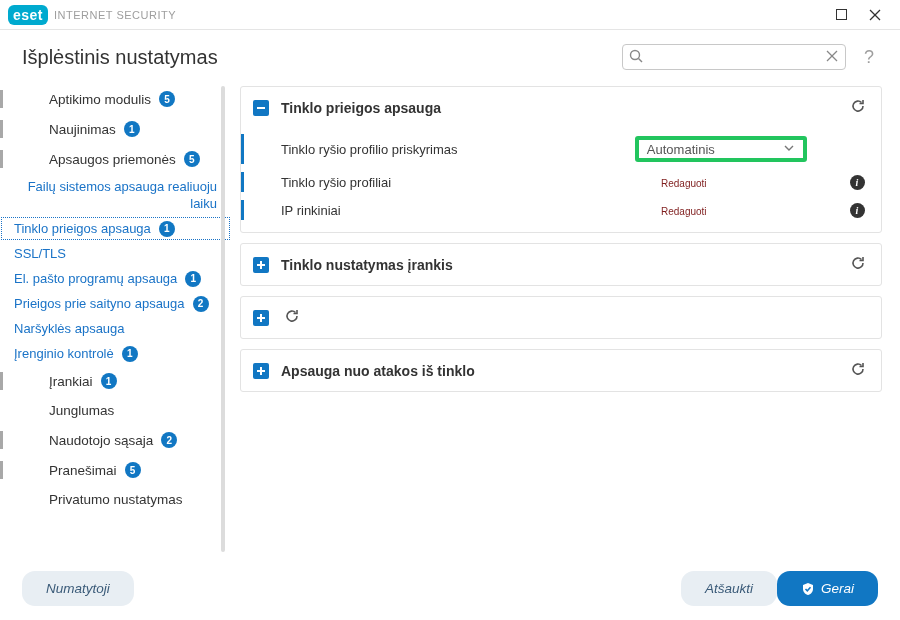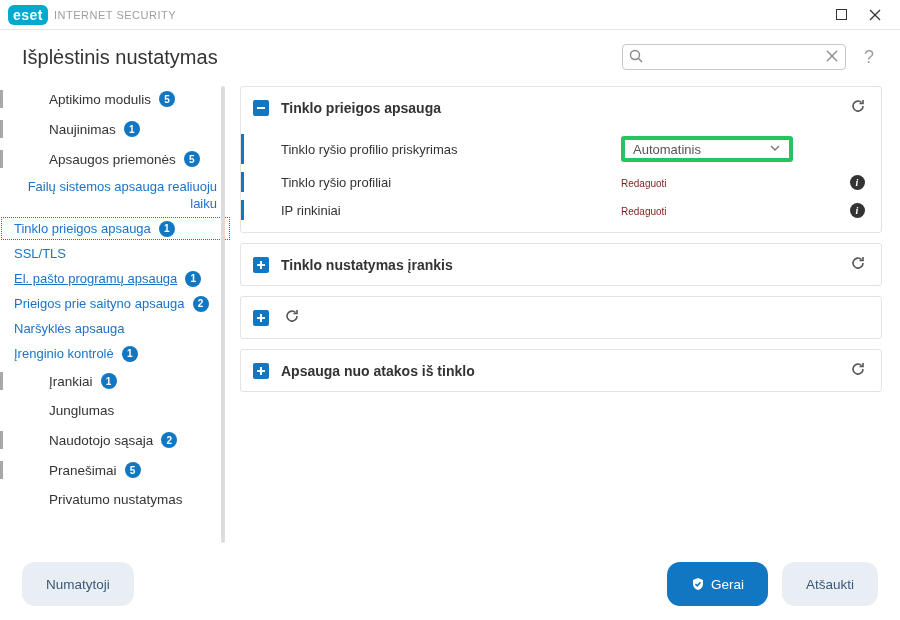--- a/index.html
+++ b/index.html
@@ -129,21 +129,21 @@
   }
   .sb-subitem .sb-label { font-size: 13px; line-height: 17px; }
   .sb-item::before {
     content: "";
     position: absolute;
     left: 0; top: 6px; bottom: 6px;
     width: 3px;
     background: #a8a8a8;
   }
   .sb-item.no-bar::before { display: none; }
-  .sb-subitem .sb-label.underline { text-decoration: underline; }
+  .sb-subitem .sb-label.underline { }
   .sb-subitem.selected {
     outline: 1px dotted #1a73c7;
     outline-offset: -2px;
   }
   .badge {
     display: inline-flex;
     align-items: center; justify-content: center;
     min-width: 16px; height: 16px;
     padding: 0 4px;
     border-radius: 8px;
@@ -192,20 +192,21 @@
     padding: 2px;
   }
   .panel-body {
     padding: 2px 0 8px 0;
   }
   .row {
     display: flex;
     align-items: center;
     padding: 6px 12px 6px 4px;
     position: relative;
+    gap: 40px;
   }
   .row::before {
     content: "";
     position: absolute;
     left: 0; top: 4px; bottom: 4px;
     width: 3px;
     background: #1177c3;
   }
   .row-label {
     margin-left: 36px;
@@ -252,29 +253,30 @@
     font-family: Georgia, serif;
   }
   
   .footer {
     border-top: 1px solid transparent;
     padding: 12px 22px 14px 22px;
     display: flex;
     align-items: center;
   }
   .btn {
-    height: 44px;
+    height: 35px;
     padding: 0 24px;
     border: none;
     border-radius: 13px;
     font-size: 13.5px;
     cursor: pointer;
     display: inline-flex;
     align-items: center;
     justify-content: center;
+    font-style: italic;
   }
   .btn-default {
     background: #e8eef3;
     color: #3a5a78;
   }
   .btn-primary {
     background: #1177c3;
     color: #fff;
   }
   .btn-primary svg { margin-right: 6px; }
@@ -466,21 +468,21 @@
               <path d="M14 3 L14 6.5 L10.5 6.5" fill="none" stroke="#555" stroke-width="1.6"></path>
             </svg></span>
         </div>
       </div>
     </div>
 </div>
 
 <div class="footer">
   <button class="btn btn-default">Numatytoji</button>
   <div class="footer-spacer"></div>
+  <button class="btn btn-cancel">Atšaukti</button>
   <button class="btn btn-primary">
     <svg width="14" height="14">
         <path d="M7 1 L12 3 L12 7 C12 10 9.5 12.5 7 13 C4.5 12.5 2 10 2 7 L2 3 Z" fill="#fff"></path>
         <path d="M4.5 7 L6.3 8.8 L9.5 5.2" fill="none" stroke="#1177c3" stroke-width="1.5"></path>
       </svg>
     <span>Gerai</span>
   </button>
-  <button class="btn btn-cancel">Atšaukti</button>
 </div>
 
 </body></html>

